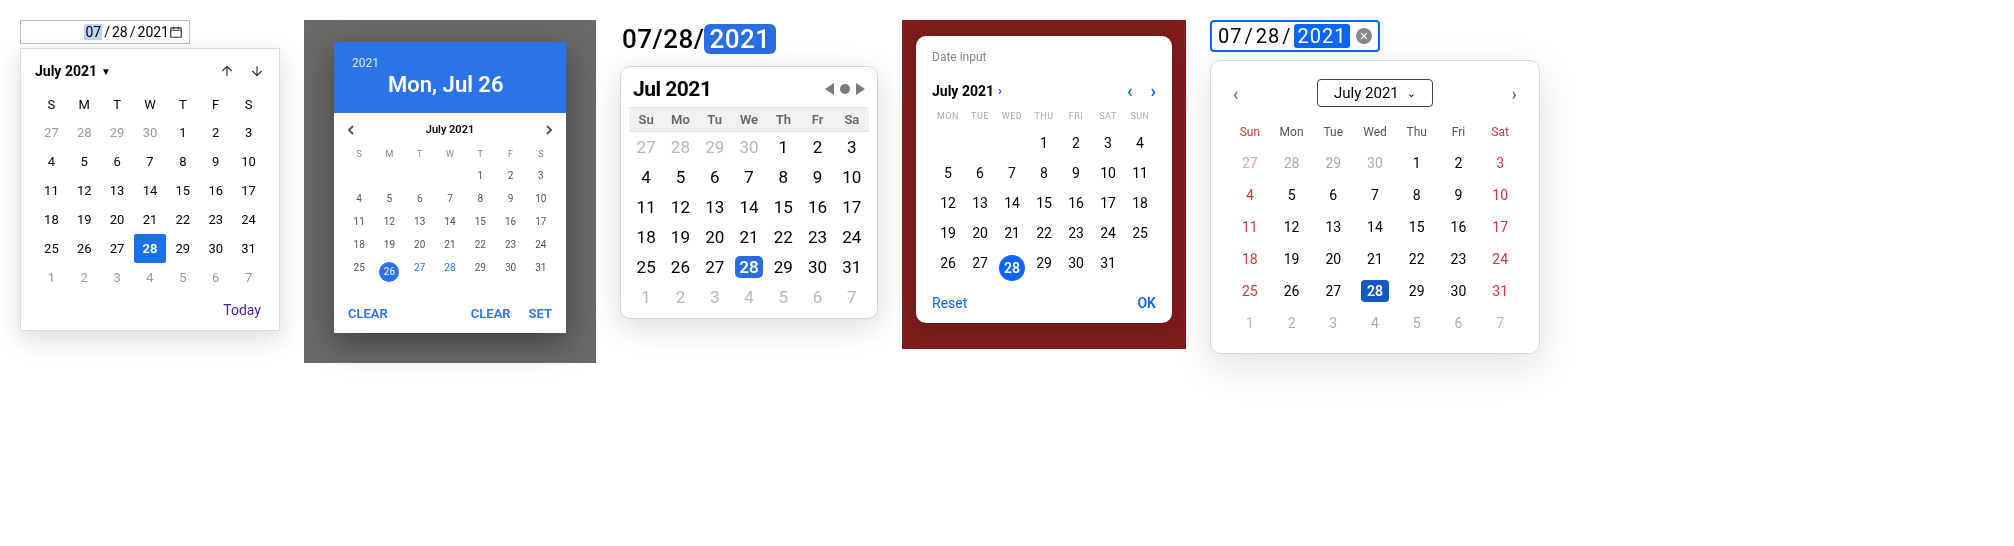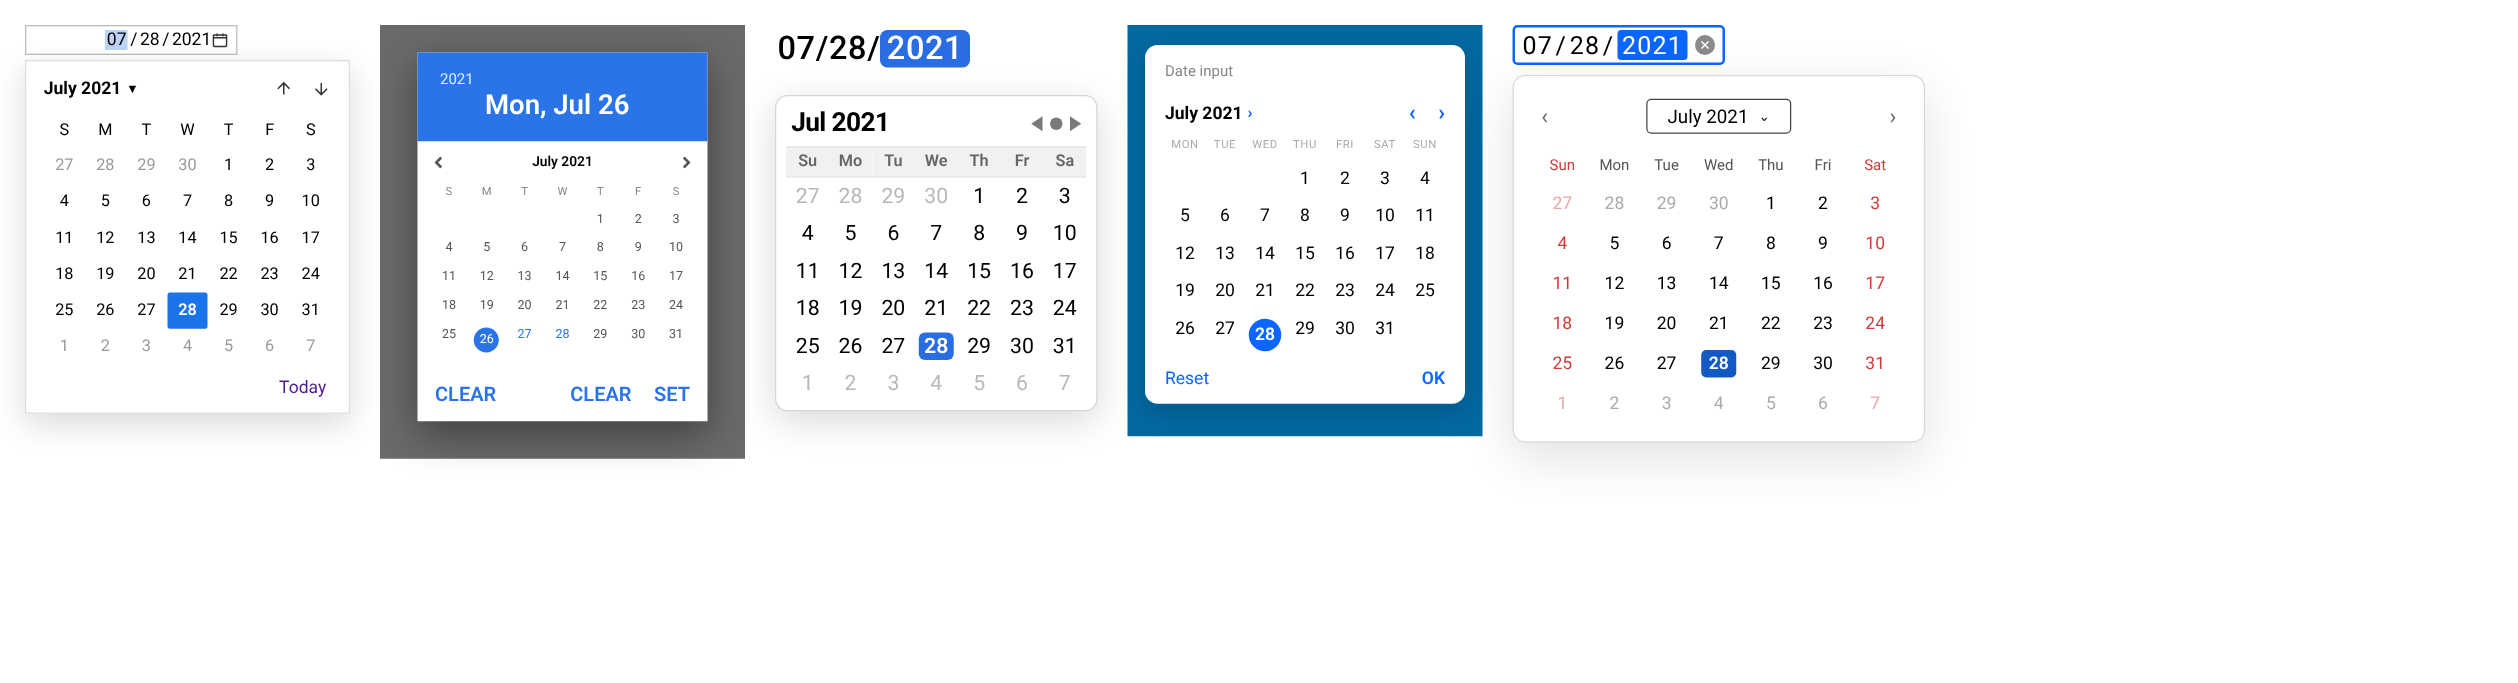--- a/index.html
+++ b/index.html
@@ -52,47 +52,47 @@
   .p2-nav-title { font-size: 11px; font-weight: 600; }
   .p2-chev { width: 10px; height: 10px; stroke: #555; stroke-width: 2; fill: none; cursor: pointer; }
   .p2-grid { display: grid; grid-template-columns: repeat(7,1fr); text-align: center; padding: 4px 10px 8px; }
   .p2-dow { font-size: 9px; color: #888; padding: 5px 0; }
   .p2-day { font-size: 10px; color: #555; padding: 6px 0; position: relative; cursor: pointer; }
   .p2-day.blue { color: #2a74e8; }
   .p2-day.sel span {
     background: #2a74e8; color: #fff; border-radius: 50%;
     width: 20px; height: 20px; line-height: 20px; display: inline-block;
   }
-  .p2-actions { display: flex; justify-content: space-between; padding: 10px 14px 12px; font-size: 16px; font-weight: 600; color: #2a74e8; }
+  .p2-actions { display: flex; justify-content: space-between; padding: 10px 14px 12px; font-size: 13px; font-weight: 600; color: #2a74e8; }
   .p2-actions span { cursor: pointer; }
   .p2-right { display: flex; gap: 18px; }
 
   
   .p3-input { font-size: 26px; font-weight: 500; letter-spacing: .5px; display: flex; align-items: baseline; padding: 4px 2px; }
   .p3-input .yy { background: #2a6de2; color: #fff; border-radius: 6px; padding: 0 5px; }
   .p3-pop {
-    margin-top: 18px; width: 258px; background: #fff;
+    margin-top: 8px; width: 258px; background: #fff;
     border: 1px solid #d5d5d5; border-radius: 10px;
     box-shadow: 0 8px 30px rgba(0,0,0,.15); padding: 8px 8px 6px;
   }
   .p3-head { display: flex; justify-content: space-between; align-items: center; padding: 2px 4px 6px; }
   .p3-title { font-size: 21px; font-weight: 700; letter-spacing: -.5px; }
   .p3-ctrl { display: flex; gap: 6px; align-items: center; }
   .p3-tri { width: 0; height: 0; border-top: 6px solid transparent; border-bottom: 6px solid transparent; cursor: pointer; }
   .p3-tri.l { border-right: 9px solid #7a7a7a; }
   .p3-tri.r { border-left: 9px solid #7a7a7a; }
   .p3-dot { width: 10px; height: 10px; border-radius: 50%; background: #7a7a7a; cursor: pointer; }
   .p3-grid { display: grid; grid-template-columns: repeat(7,1fr); text-align: center; }
   .p3-dow { font-size: 13px; font-weight: 600; background: #f1f1f1; border-top: 1px solid #e3e3e3; border-bottom: 1px solid #e3e3e3; padding: 4px 0; color: #666; }
   .p3-day { font-size: 17px; padding: 5px 0; cursor: pointer; }
   .p3-day.muted { color: #b8b8b8; }
   .p3-day.sel span { background: #2a6de2; color: #fff; border-radius: 5px; padding: 1px 4px; font-weight: 600; }
 
   
-  .p4-wrap { background: #0369a1; padding: 16px 14px 26px; }
+  .p4-wrap { background: #7f1d1d; padding: 16px 14px 26px; }
   .p4-card { width: 256px; background: #fff; border-radius: 10px; padding: 14px 16px 12px; box-shadow: 0 6px 20px rgba(0,0,0,.18); }
   .p4-label { font-size: 12px; color: #888; }
   .p4-head { display: flex; justify-content: space-between; align-items: center; margin-top: 16px; }
   .p4-title { font-size: 14px; font-weight: 700; display: flex; align-items: center; gap: 4px; cursor: pointer;}
   .p4-title .chev { color: #0b66ff; font-size: 13px; }
   .p4-nav { display: flex; gap: 18px; }
   .p4-chev { color: #0b66ff; font-size: 18px; font-weight: 600; cursor: pointer; }
   .p4-grid { display: grid; grid-template-columns: repeat(7,1fr); text-align: center; margin-top: 6px; row-gap: 6px; }
   .p4-dow { font-size: 9px; color: #aaa; letter-spacing: .5px; padding: 4px 0; }
   .p4-day { font-size: 14px; padding: 4px 0; cursor: pointer; }

